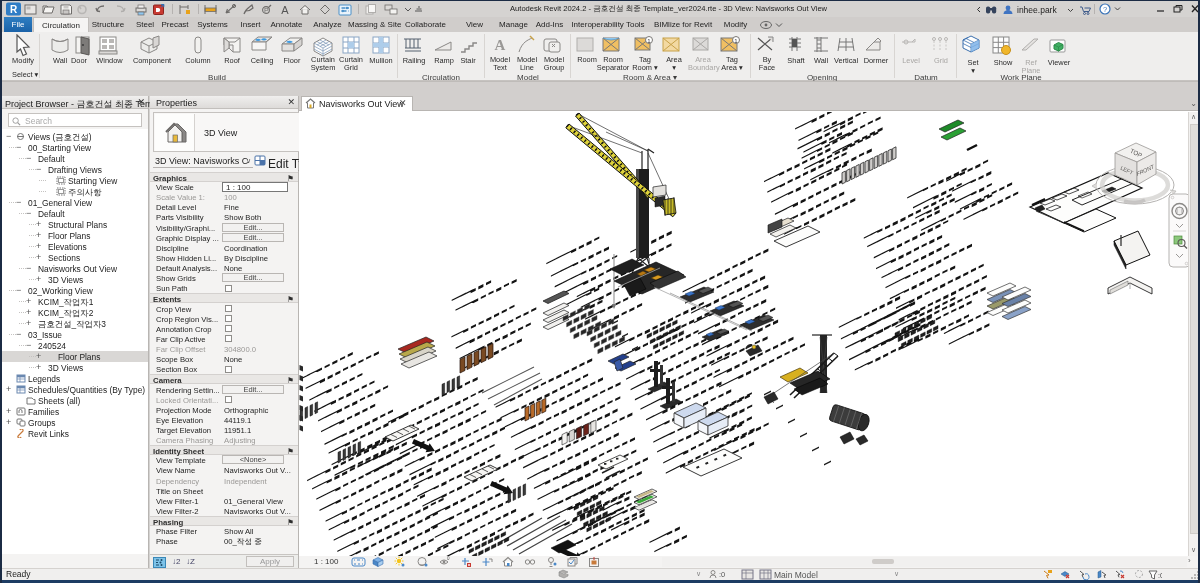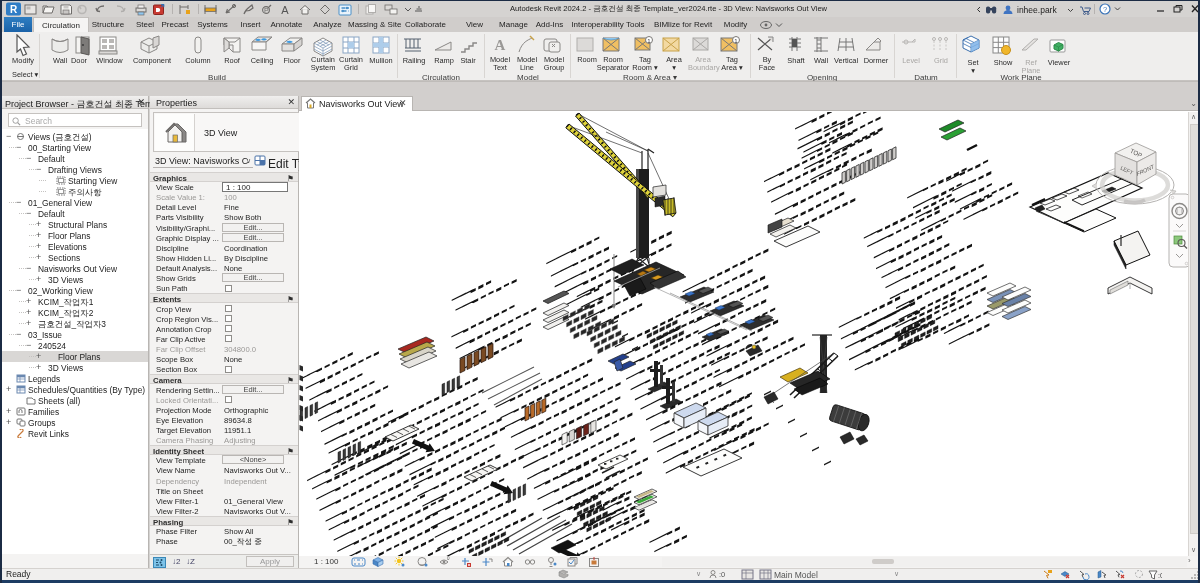--- a/index.html
+++ b/index.html
@@ -671,21 +671,21 @@
       <div class="prow" style="top:298.6400000000001px">
         <span class="pname gray" style="left:6px">Locked Orientati...</span>
         <div class="cbox"></div>
       </div>
       <div class="prow" style="top:308.7600000000001px">
         <span class="pname" style="left:6px">Projection Mode</span>
         <span class="pval">Orthographic</span>
       </div>
       <div class="prow" style="top:318.8800000000001px">
         <span class="pname" style="left:6px">Eye Elevation</span>
-        <span class="pval">89634.8</span>
+        <span class="pval">44119.1</span>
       </div>
       <div class="prow" style="top:329.0000000000001px">
         <span class="pname" style="left:6px">Target Elevation</span>
         <span class="pval">11951.1</span>
       </div>
       <div class="prow" style="top:339.1200000000001px">
         <span class="pname gray" style="left:6px">Camera Phasing</span>
         <span class="pval gray">Adjusting</span>
       </div>
       <div class="phead" style="top:349.2400000000001px">

